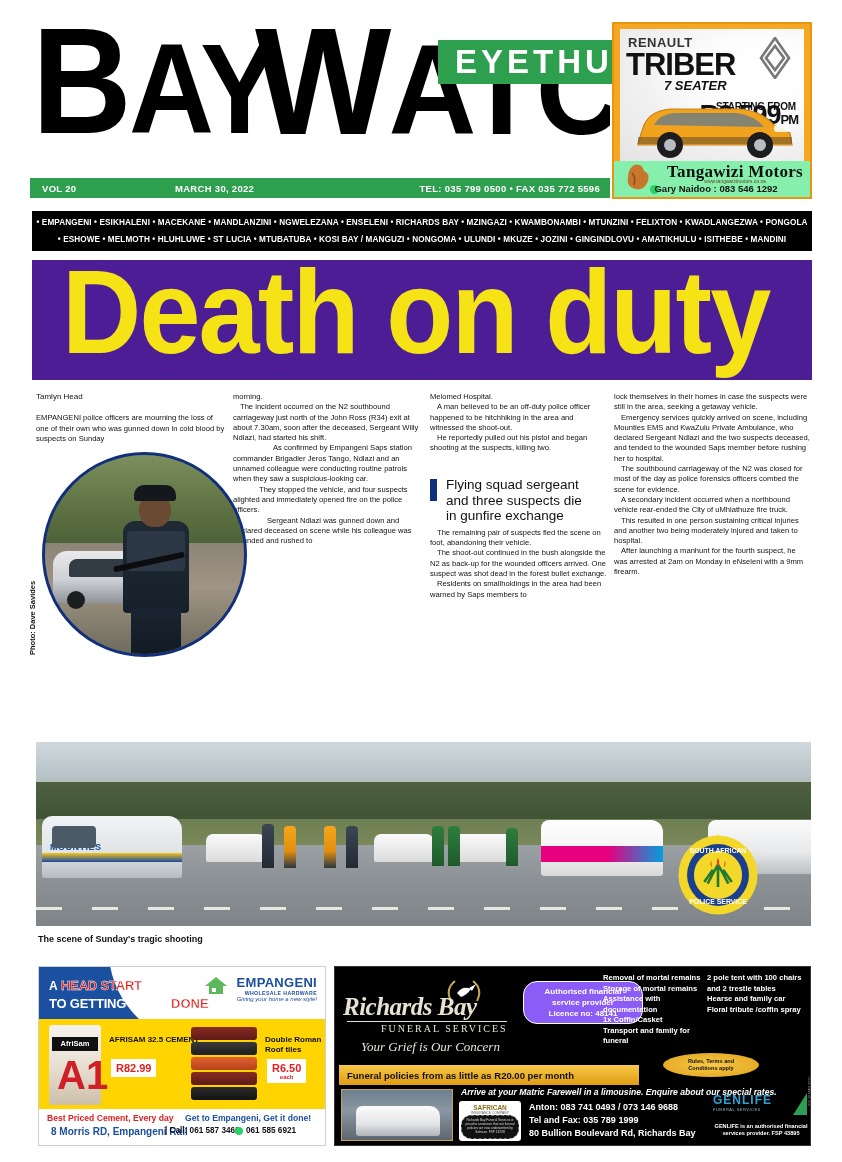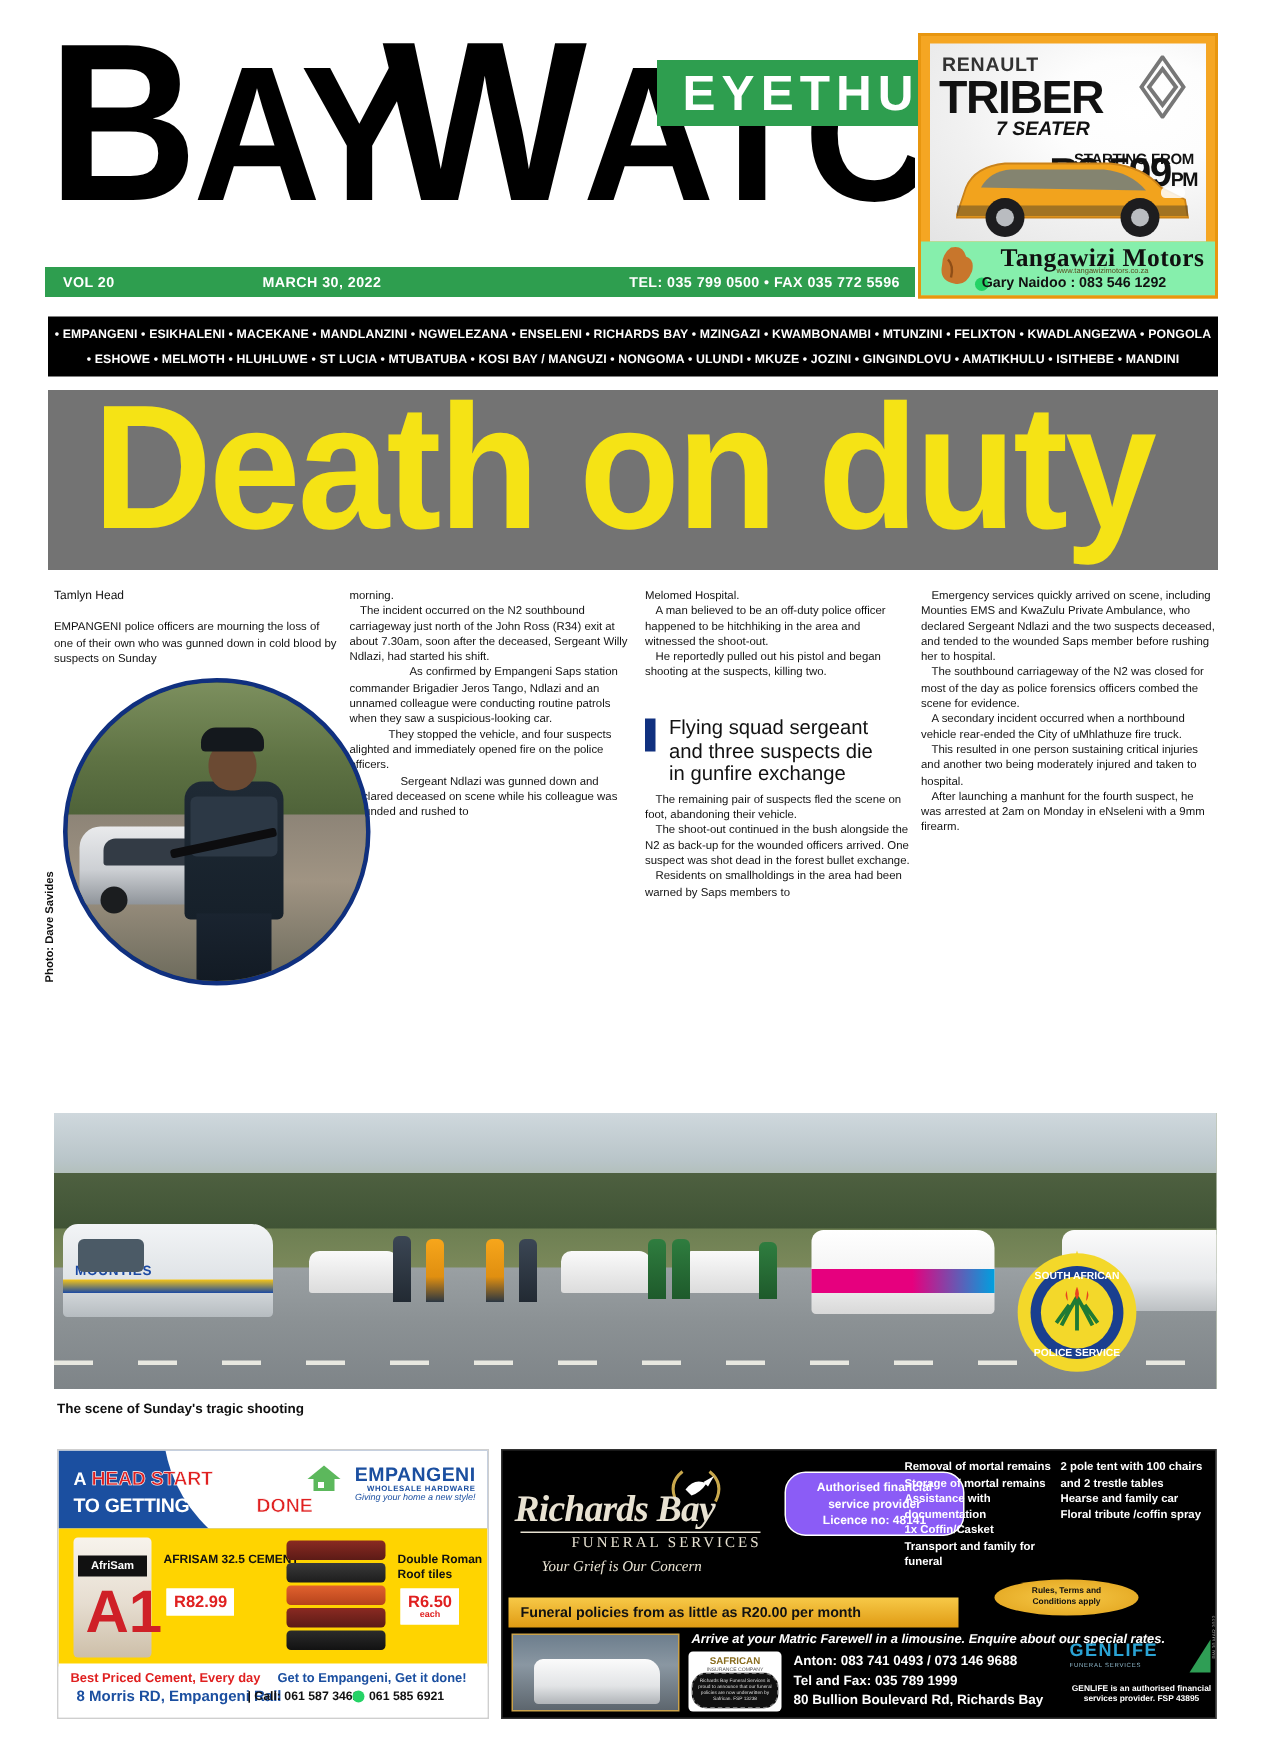--- a/index.html
+++ b/index.html
@@ -129,21 +129,21 @@
   .town-row {
     text-align: center; font-size: 8.2px; font-weight: bold;
     letter-spacing: .1px; line-height: 17px;
     white-space: nowrap;
   }
 
   
   .headline-band {
     position: absolute; left: 32px; top: 260px;
     width: 780px; height: 120px;
-    background: #737373;
+    background: #4c1d95;
     overflow: hidden;
     text-decoration: underline;
   }
   .headline-band .hl {
     position: absolute; left: 30px; top: -16px;
     font-size: 118px; font-weight: bold;
     color: #f5e315;
     letter-spacing: -2px;
     transform: scaleX(0.93);
     transform-origin: left center;
@@ -312,21 +312,21 @@
     background: #000; overflow: hidden; border:1px solid #333;
   }
   .ar-logo-wrap { position:absolute; left:4px; top:4px; width:175px; height:90px; }
   .ar-rb { position:absolute; left:4px; top:22px; font-family:"Liberation Serif",serif;
     font-size:25px; font-style:italic; font-weight:bold; color:#e8e2d2; letter-spacing:-.5px; }
   .ar-wreath { position:absolute; left:104px; top:4px; width:42px; height:32px; }
   .ar-fs { position:absolute; left:42px; top:52px; font-family:"Liberation Serif",serif;
     font-size:10px; color:#e8e2d2; letter-spacing:2px; }
   .ar-rule { position:absolute; left:8px; top:50px; width:160px; height:1px; background:#e8e2d2; }
   .ar-tag { position:absolute; left:22px; top:68px; font-family:"Liberation Serif",serif;
-    font-size:10px; color:#e8e2d2; font-style:italic; }
+    font-size:13px; color:#e8e2d2; font-style:italic; }
   .ar-badge {
     position:absolute; left:188px; top:14px; width:120px; height:43px;
     background:#8b5cf6; border-radius:14px; border:1px solid #fff;
     display:flex; flex-direction:column; align-items:center; justify-content:center;
   }
   .ar-badge div { font-size:8px; font-weight:bold; color:#fff; line-height:11px; text-align:center; }
   .ar-policy {
     position:absolute; left:4px; top:98px; width:300px; height:20px;
     background: linear-gradient(180deg,#f7c948 0%, #e09b13 100%);
     display:flex; align-items:center;
@@ -451,20 +451,21 @@
     <div class="col c3">
       <p class="noind">Melomed Hospital.</p>
       <p>A man believed to be an off-duty police officer happened to be hitchhiking in the area and witnessed the shoot-out.</p>
       <p>He reportedly pulled out his pistol and began shooting at the suspects, killing two.</p>
       <div style="height:74px"></div>
       <p>The remaining pair of suspects fled the scene on foot, abandoning their vehicle.</p>
       <p>The shoot-out continued in the bush alongside the N2 as back-up for the wounded officers arrived. One suspect was shot dead in the forest bullet exchange.</p>
       <p>Residents on smallholdings in the area had been warned by Saps members to</p>
     </div>
     <div class="col c4">
+      <p class="noind">lock themselves in their homes in case the suspects were still in the area, seeking a getaway vehicle.</p>
       <p>Emergency services quickly arrived on scene, including Mounties EMS and KwaZulu Private Ambulance, who declared Sergeant Ndlazi and the two suspects deceased, and tended to the wounded Saps member before rushing her to hospital.</p>
       <p>The southbound carriageway of the N2 was closed for most of the day as police forensics officers combed the scene for evidence.</p>
       <p>A secondary incident occurred when a northbound vehicle rear-ended the City of uMhlathuze fire truck.</p>
       <p>This resulted in one person sustaining critical injuries and another two being moderately injured and taken to hospital.</p>
       <p>After launching a manhunt for the fourth suspect, he was arrested at 2am on Monday in eNseleni with a 9mm firearm.</p>
     </div>
   </div>
 
   <div class="pullquote">
     <div class="pq-bar"></div>

